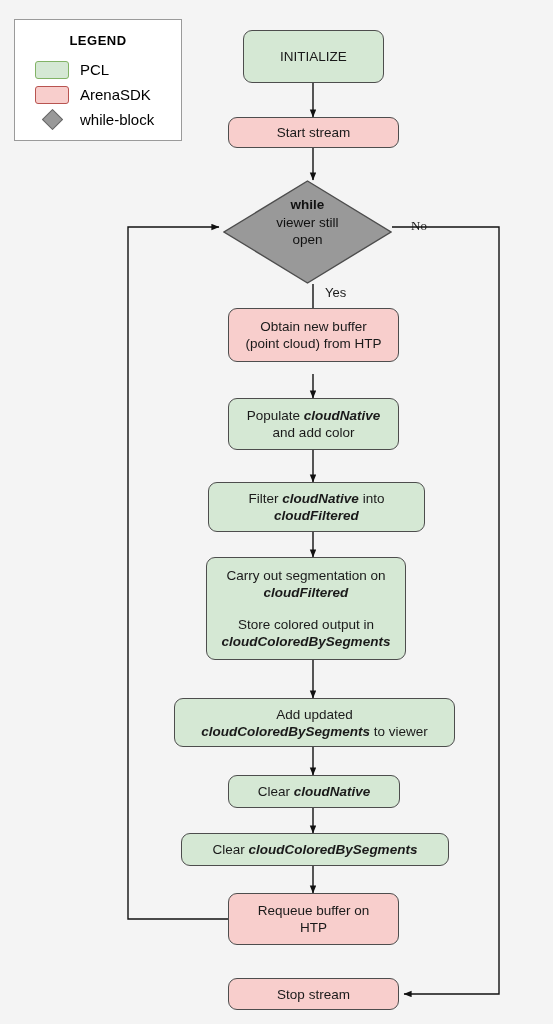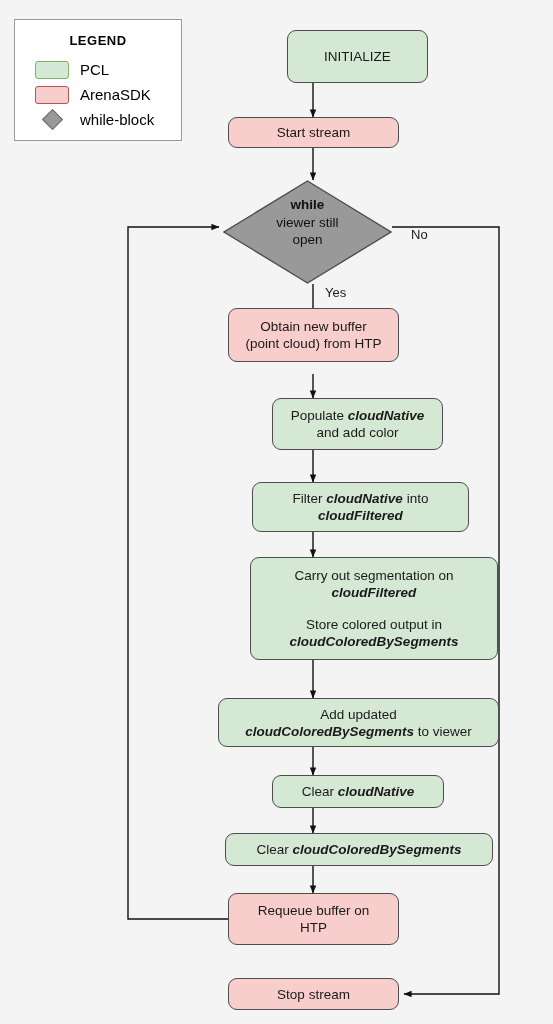--- a/index.html
+++ b/index.html
@@ -92,21 +92,21 @@
     border: 1px solid #4d4d4d;
     display: flex;
     align-items: center;
     justify-content: center;
     text-align: center;
     font-size: 13.5px;
     line-height: 17px;
     color: #1a1a1a;
     padding: 2px 6px;
   }
-  .node.pcl { background: #d5e8d4; margin-left: 44px; }
+  .node.pcl { background: #d5e8d4; }
   .node.arena { background: #f8cecc; }
   .node .txt { width: 100%; }
   .node b { font-weight: bold; font-style: italic; }
   .node .gap { display: block; height: 15px; }
 
   
   #decision {
     position: absolute;
     left: 223px;
     top: 180px;
@@ -132,21 +132,21 @@
   }
   #decision .diamond-label .kw { font-weight: bold; margin-top: 43px; }
 
   
   .edge-label {
     position: absolute;
     font-size: 13px;
     color: #1a1a1a;
     white-space: nowrap;
   }
-  #label-no { left: 411px; top: 227px; }
+  #label-no { left: 411px; top: 218px; font-family: Liberation Serif, serif; }
   #label-yes { left: 325px; top: 285px; }
 </style>
 </head>
 <body>
 
 <svg id="canvas" viewBox="0 0 553 1024" xmlns="http://www.w3.org/2000/svg">
   <defs>
     <marker id="arrow" markerWidth="9" markerHeight="9" refX="7.6" refY="3.2" orient="auto" markerUnits="userSpaceOnUse">
       <path d="M0,0 L8,3.2 L0,6.4 z" fill="#111111"></path>
     </marker>
@@ -235,21 +235,21 @@
   </span>
 </div>
 
 <div class="node pcl" style="left:208px; top:482px; width:217px; height:50px;">
   <span class="txt">
     <span>Filter </span><b>cloudNative</b><span> into</span><br>
     <b>cloudFiltered</b>
   </span>
 </div>
 
-<div class="node pcl" style="left:206px; top:557px; width:248px; height:103px;justify-content:flex-end;">
+<div class="node pcl" style="left:206px; top:557px; width:200px; height:103px;justify-content:flex-end;">
   <span class="txt">
     <span>Carry out segmentation on</span><br>
     <b>cloudFiltered</b>
     <span class="gap"></span>
     <span>Store colored output in</span><br>
     <b>cloudColoredBySegments</b>
   </span>
 </div>
 
 <div class="node pcl" style="left:174px; top:698px; width:281px; height:49px;">

